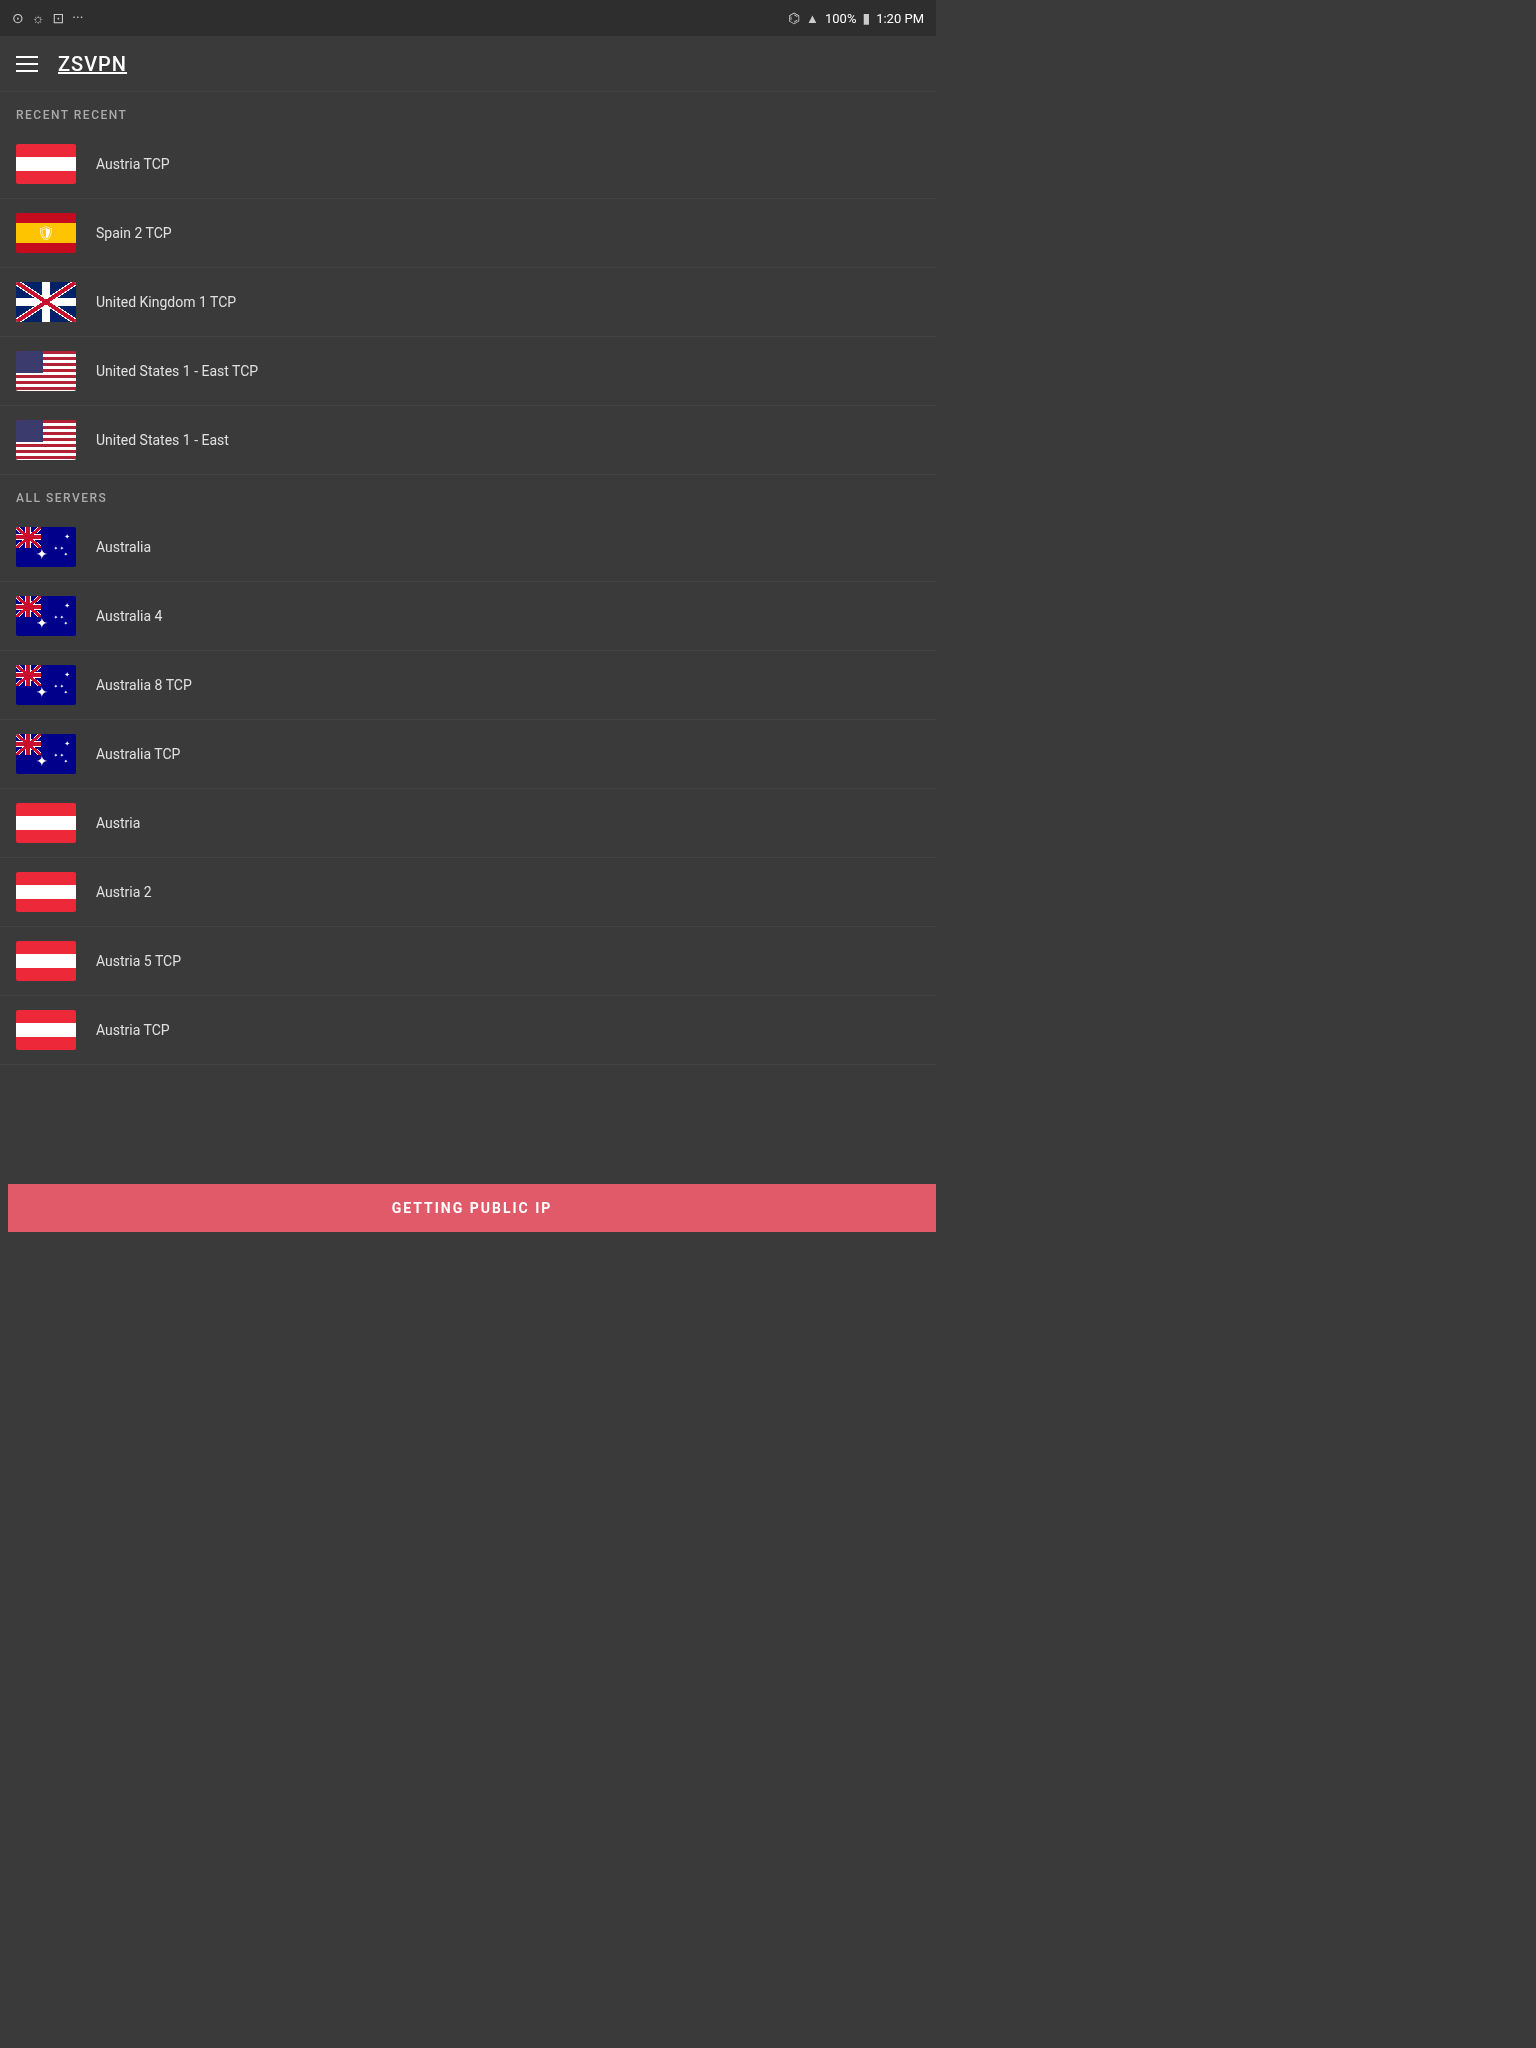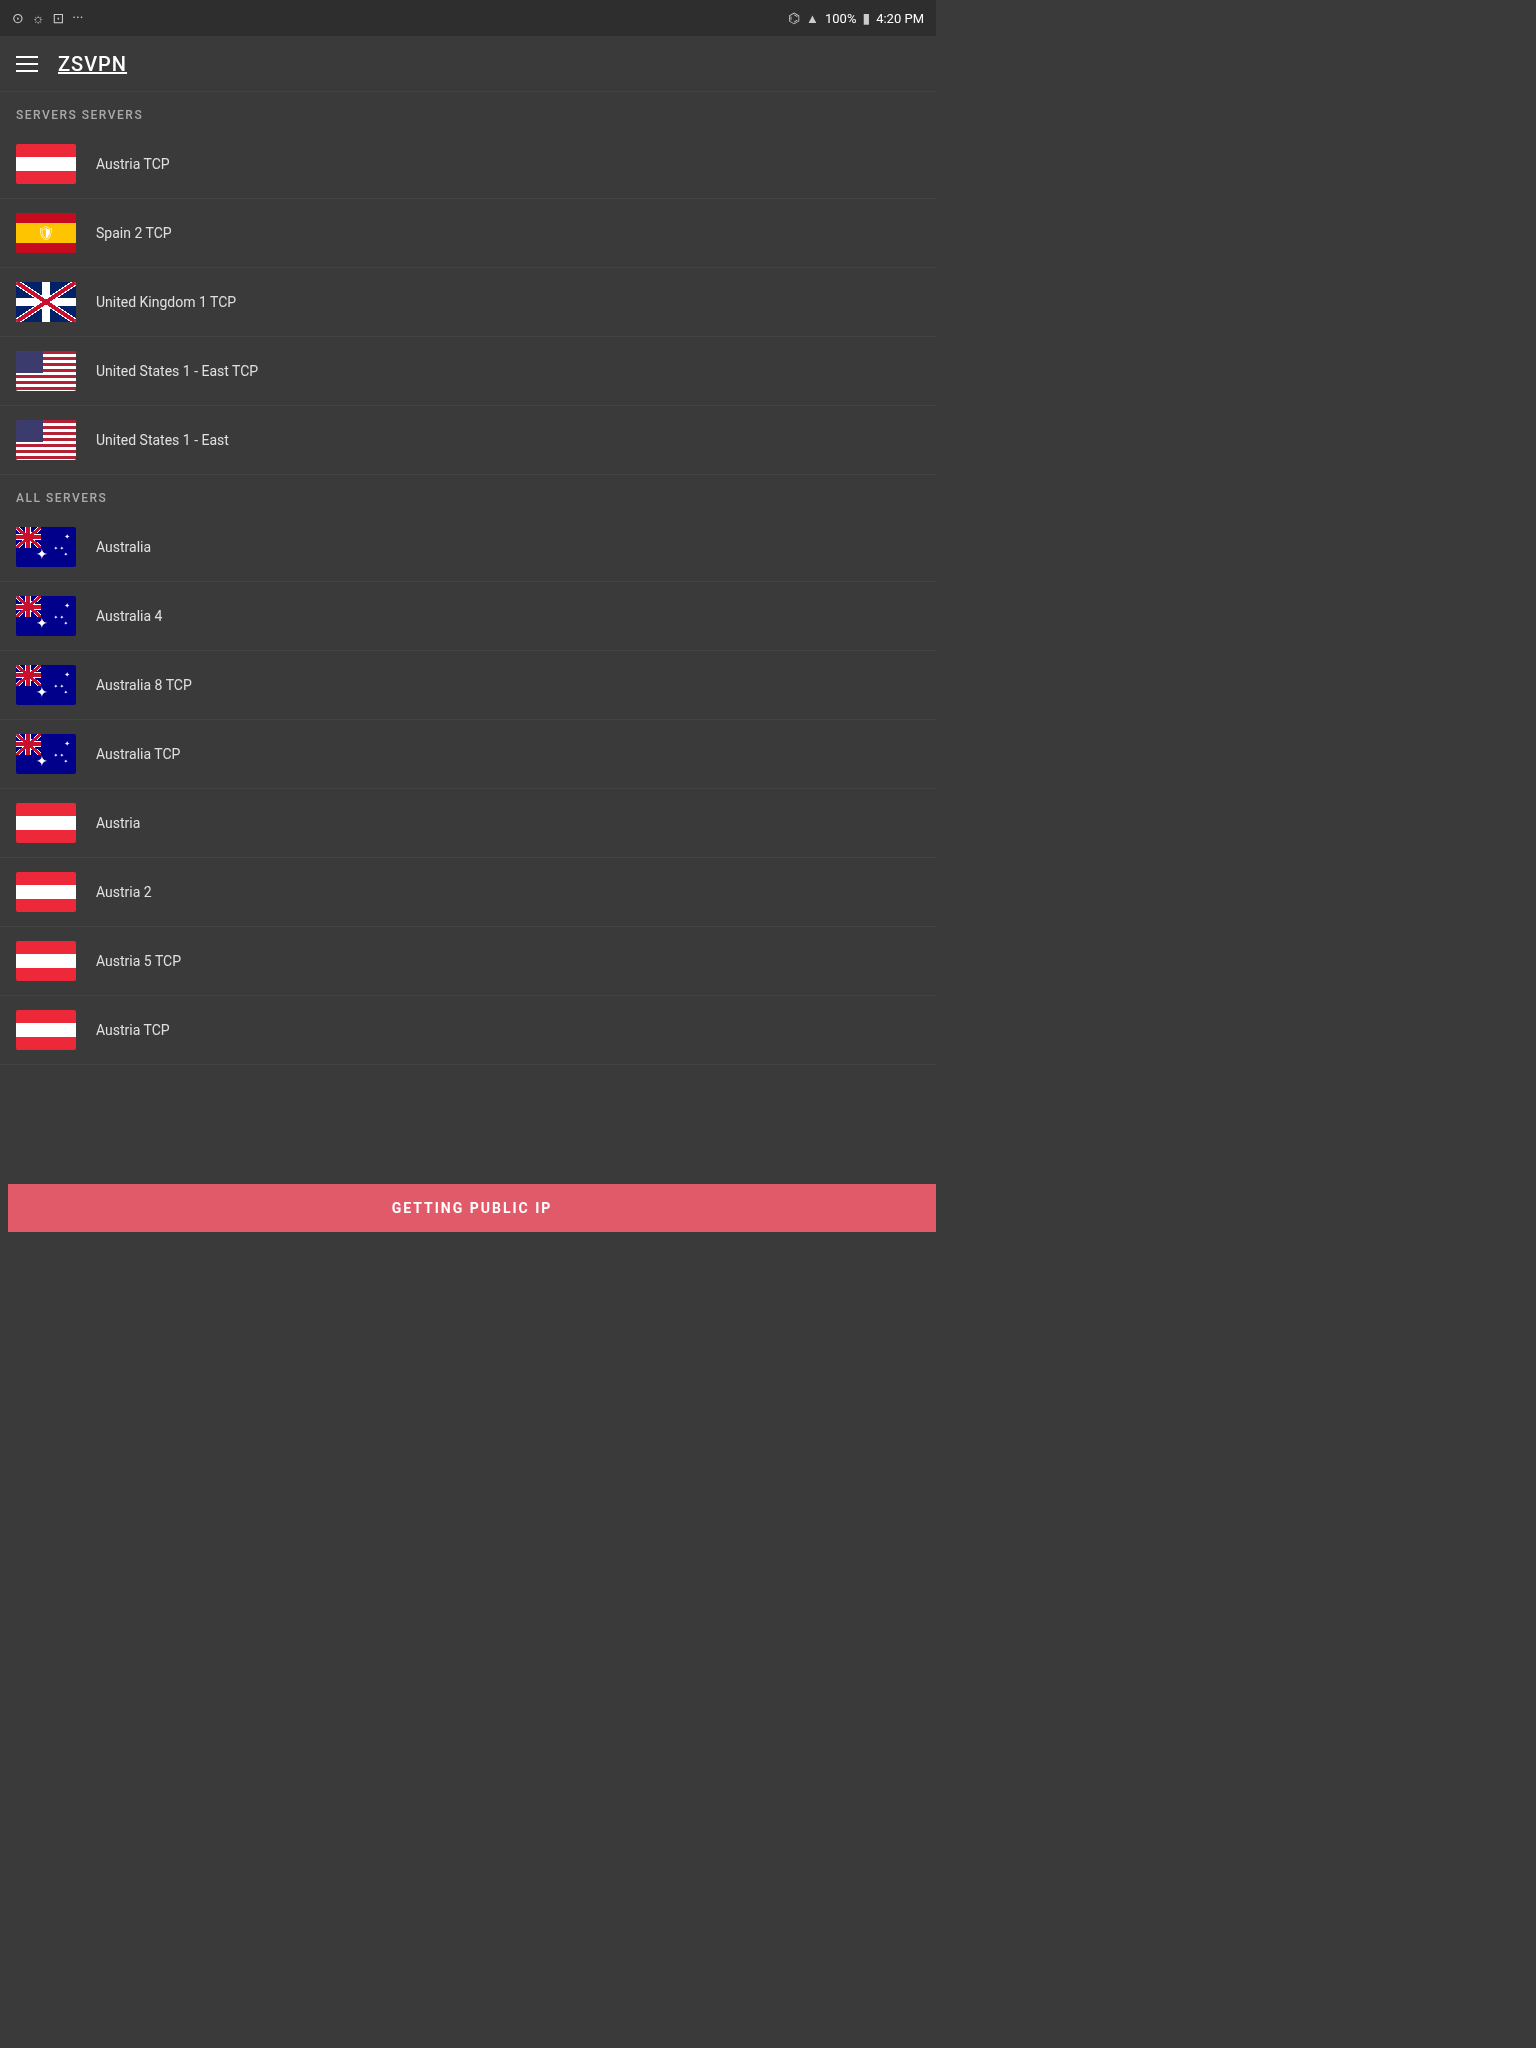--- a/index.html
+++ b/index.html
@@ -287,37 +287,37 @@
     <span class="status-icon">⊙</span>
     <span class="status-icon">☼</span>
     <span class="status-icon">⊡</span>
     <span class="status-icon">···</span>
   </div>
   <div class="status-bar-right">
     <span class="status-icon">⌬</span>
     <span class="status-icon wifi-icon">▲</span>
     <span>100%</span>
     <span class="status-icon">▮</span>
-    <span>4:20 PM</span>
+    <span>1:20 PM</span>
   </div>
 </div>
 
 <div class="app-bar">
   <div class="hamburger-icon">
     <span></span>
     <span></span>
     <span></span>
   </div>
   <span class="app-title">ZSVPN</span>
 </div>
 
 <div class="content">
 
   <div>
-    <div class="section-header">SERVERS SERVERS</div>
+    <div class="section-header">RECENT RECENT</div>
 
     <div class="server-item">
       <div class="flag flag-austria"></div>
       <span class="server-name">Austria TCP</span>
     </div>
 
     <div class="server-item">
       <div class="flag flag-spain"></div>
       <span class="server-name">Spain 2 TCP</span>
     </div>

